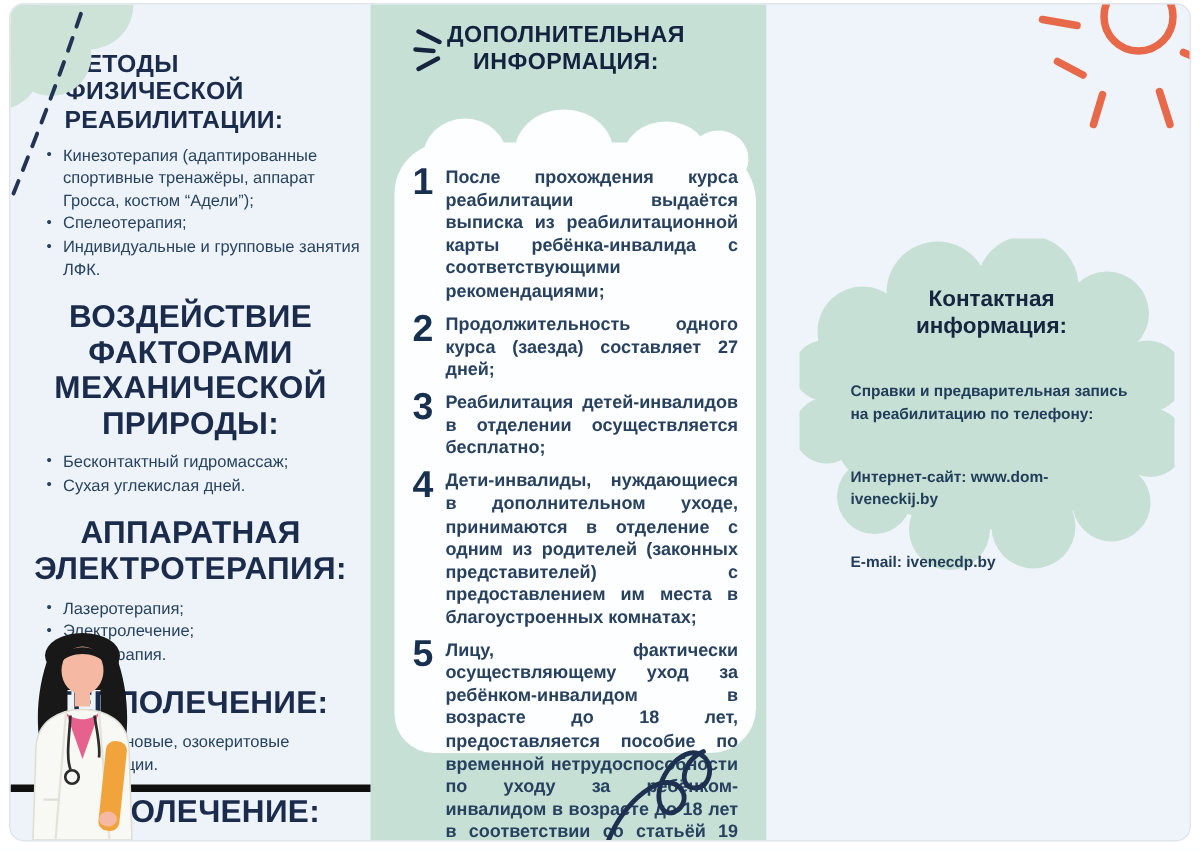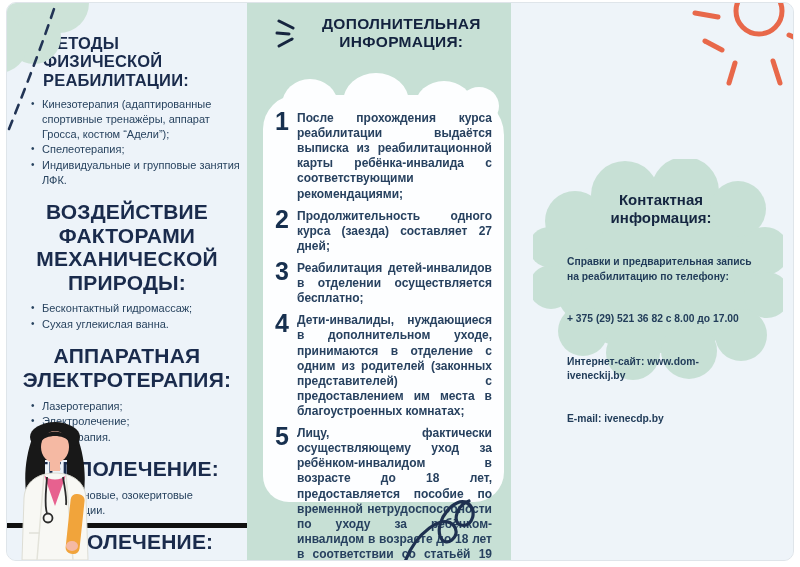--- a/index.html
+++ b/index.html
@@ -20,21 +20,21 @@
   .h1-left { font-size:16.5px; text-align:left; margin:31px 8px 8px 36px; }
   .h-center { font-size:21px; text-align:center; margin:13px 6px 7px 6px; }
   .blist { list-style:none; margin:0 4px 4px 24px; }
   .blist li { position:relative; padding-left:11px; font-size:11px; font-weight:normal;
               color:#28435f; line-height:1.33; margin-bottom:1px; }
   .blist li::before { content:"•"; position:absolute; left:0; top:0; font-size:10px; color:#28435f; }
   .black-line { position:absolute; left:0; right:0; bottom:32px; height:5px; background:#101010; z-index:1; }
   .doctor { position:absolute; left:2px; bottom:0; z-index:2; }
 
   
-  .mid-head { display:flex; align-items:flex-start; margin:12px 8px 0 28px;gap:24px; }
+  .mid-head { display:flex; align-items:flex-start; margin:12px 8px 0 28px; }
   .dash-icon { margin-top:4px; flex:0 0 auto; }
   .mid-title { color:#13223e; font-weight:bold; font-size:15.5px; line-height:1.18;
                letter-spacing:.3px; margin-left:3px; }
   .mid-title .t2 { display:block; text-align:center; }
   .blob-wrap { position:absolute; left:16px; right:7px; top:92px; bottom:58px; }
   .bump { position:absolute; background:#fdfeff; border-radius:50%; }
   .b1 { width:56px; height:52px; left:8%;  top:-16px; }
   .b2 { width:66px; height:58px; left:33%; top:-22px; }
   .b3 { width:58px; height:50px; left:63%; top:-14px; }
   .b4 { width:40px; height:38px; right:2%; top:-8px; }
@@ -79,21 +79,21 @@
       <h1 class="h h1-left">МЕТОДЫ ФИЗИЧЕСКОЙ РЕАБИЛИТАЦИИ:</h1>
       <ul class="blist">
         <li>Кинезотерапия (адаптированные спортивные тренажёры, аппарат Гросса, костюм “Адели”);</li>
         <li>Спелеотерапия;</li>
         <li>Индивидуальные и групповые занятия ЛФК.</li>
       </ul>
 
       <h2 class="h h-center">ВОЗДЕЙСТВИЕ ФАКТОРАМИ МЕХАНИЧЕСКОЙ ПРИРОДЫ:</h2>
       <ul class="blist">
         <li>Бесконтактный гидромассаж;</li>
-        <li>Сухая углекислая ванна.</li>
+        <li>Сухая углекислая дней.</li>
       </ul>
 
       <h2 class="h h-center">АППАРАТНАЯ ЭЛЕКТРОТЕРАПИЯ:</h2>
       <ul class="blist">
         <li>Лазеротерапия;</li>
         <li>Электролечение;</li>
         <li>Криотерапия.</li>
       </ul>
 
       <h2 class="h h-center">ТЕПЛОЛЕЧЕНИЕ:</h2>
@@ -207,21 +207,20 @@
             <circle cx="156" cy="192" r="28"></circle>
             <circle cx="100" cy="194" r="27"></circle>
             <circle cx="50" cy="172" r="25"></circle>
             <circle cx="18" cy="128" r="22"></circle>
             <circle cx="16" cy="88" r="20"></circle>
           </g>
         </svg>
         <div class="cloud-content">
           <div class="contact-h">Контактная информация:</div>
           <p>Справки и предварительная запись на реабилитацию по телефону:</p>
-          <p>+ 375 (29) 521 36 82 с 8.00 до 17.00</p>
           <p>Интернет-сайт: www.dom-iveneckij.by</p>
           <p>E-mail: ivenecdp.by</p>
         </div>
       </div>
     </section>
 
   </div>
 </div>
 
 </body></html>

